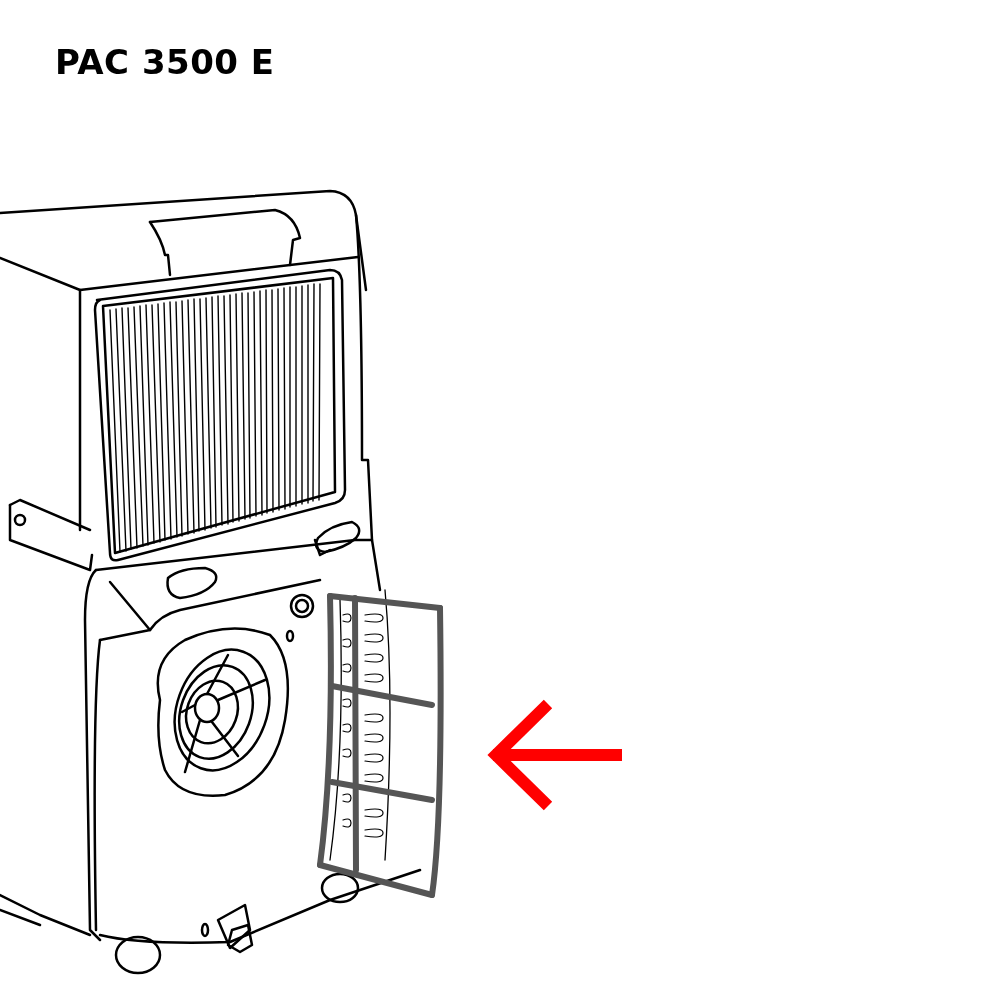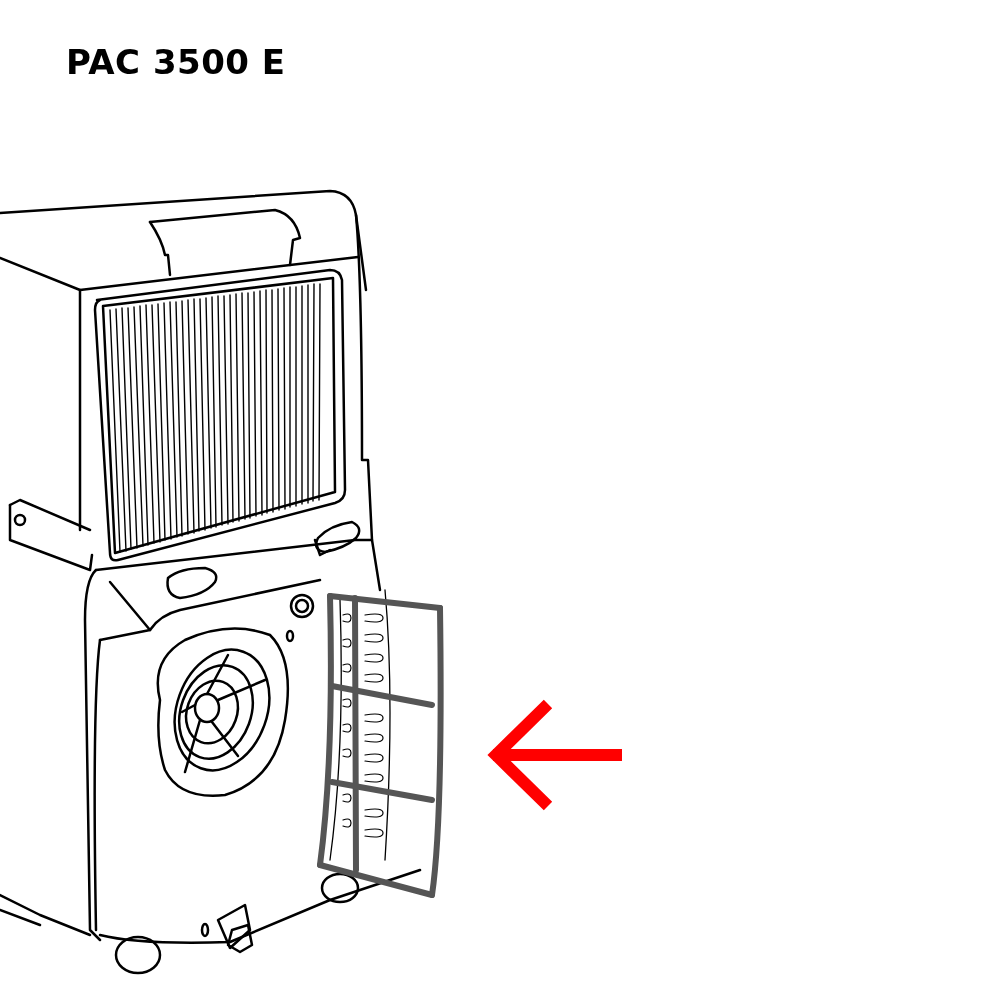--- a/index.html
+++ b/index.html
@@ -1,17 +1,17 @@
 <!DOCTYPE html>
 <html><head>
 <meta charset="utf-8">
 <style>
   html,body{margin:0;padding:0;background:#ffffff;}
   body{width:1000px;height:1000px;position:relative;overflow:hidden;font-family:"DejaVu Sans",sans-serif;}
-  .title{position:absolute;left:66px;top:42px;font-size:34px;font-weight:bold;color:#000;letter-spacing:0.5px;font-family:"DejaVu Sans",sans-serif;}
+  .title{position:absolute;left:55px;top:42px;font-size:34px;font-weight:bold;color:#000;letter-spacing:0.5px;font-family:"DejaVu Sans",sans-serif;}
   svg.ill{position:absolute;left:0;top:0;}
 </style>
 </head>
 <body>
 
 <div class="title">PAC 3500 E</div>
 
 <svg class="ill" width="1000" height="1000" viewBox="0 0 1000 1000" fill="none" stroke="#000" stroke-width="2.5" stroke-linejoin="round" stroke-linecap="round">
 
   <g>

